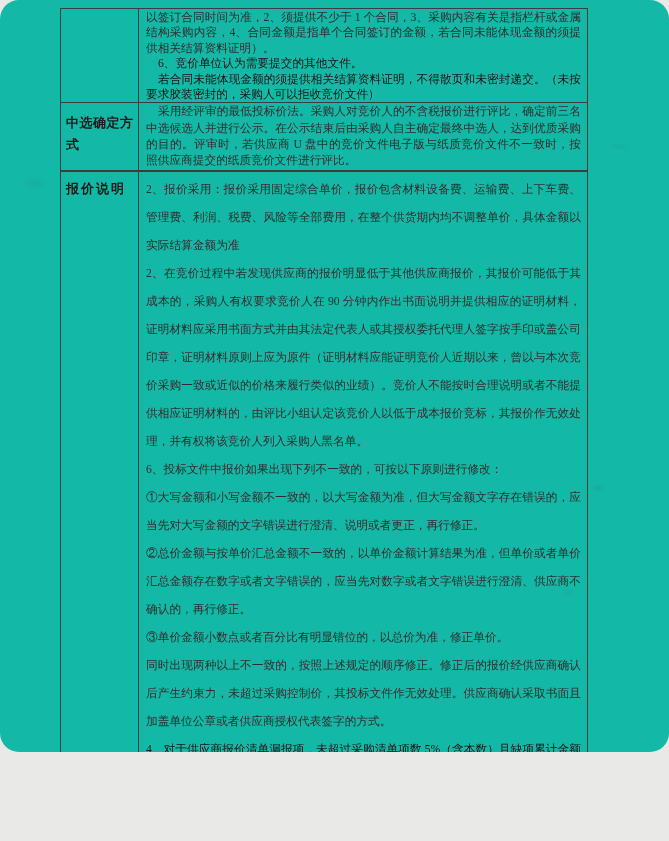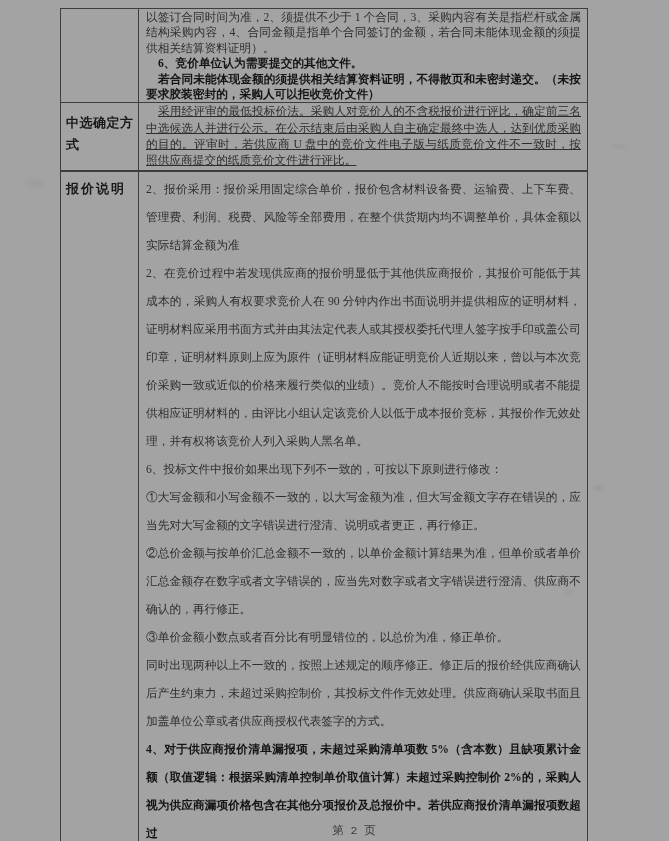--- a/index.html
+++ b/index.html
@@ -1,44 +1,45 @@
 <!DOCTYPE html>
 <html><head>
 <meta charset="utf-8">
 <style>
   html,body{margin:0;padding:0;background:#e9e9e7;}
   .page{
-    position:relative;width:669px;height:841px;background:#a3a3a3;
+    position:relative;width:669px;height:752px;background:#14b8a6;
     font-family:"Liberation Serif","DejaVu Serif",serif;color:#2e2e2e;
     overflow:hidden;
+    border-radius:19px;
   }
   .doc-table{
     position:absolute;left:60px;top:8px;width:527px;
     border-collapse:collapse;table-layout:fixed;
   }
   .doc-table td{
     border:1px solid #3d3d3d;vertical-align:top;overflow:hidden;
   }
   tr.row-r3 td{border-top-width:2px;border-bottom-width:2px;}
   .label-cell{
     width:78px;text-align:justify;font-weight:bold;color:#1a1a1a;
     font-size:13px;padding:9px 5px 0 5px;line-height:22px;
   }
   .lbl-r3{letter-spacing:2px;line-height:16px;}
   .content-cell{
     padding:1px 6px 0 7px;font-size:11.7px;text-align:justify;
   }
   .content-cell p{margin:0;}
   .cell-r1{height:92px;}
   .cell-r1 p{line-height:15.4px;}
-  .cell-r2{height:66px;text-decoration:underline;}
+  .cell-r2{height:66px;}
   .cell-r2 p{line-height:16.3px;text-indent:12px;}
   .cell-r3{height:648px;padding-top:4px;}
   .cell-r3 p{line-height:28px;}
-  .b{font-weight:bold;color:#141414;}
+  .b{font-weight:normal;color:#141414;}
   .ind{text-indent:12px;}
   .footer{
     position:absolute;top:823px;left:354px;transform:translateX(-50%);
     font-size:11.5px;color:#3c3c3c;white-space:nowrap;font-family:Liberation Mono, monospace;
   }
   .sm{position:absolute;border-radius:50%;pointer-events:none;}
   .sm1{left:22px;top:176px;width:26px;height:14px;
        background:radial-gradient(ellipse,rgba(60,60,60,.08),transparent 70%);}
   .sm2{left:590px;top:483px;width:16px;height:10px;
        background:radial-gradient(ellipse,rgba(60,60,60,.10),transparent 70%);}

